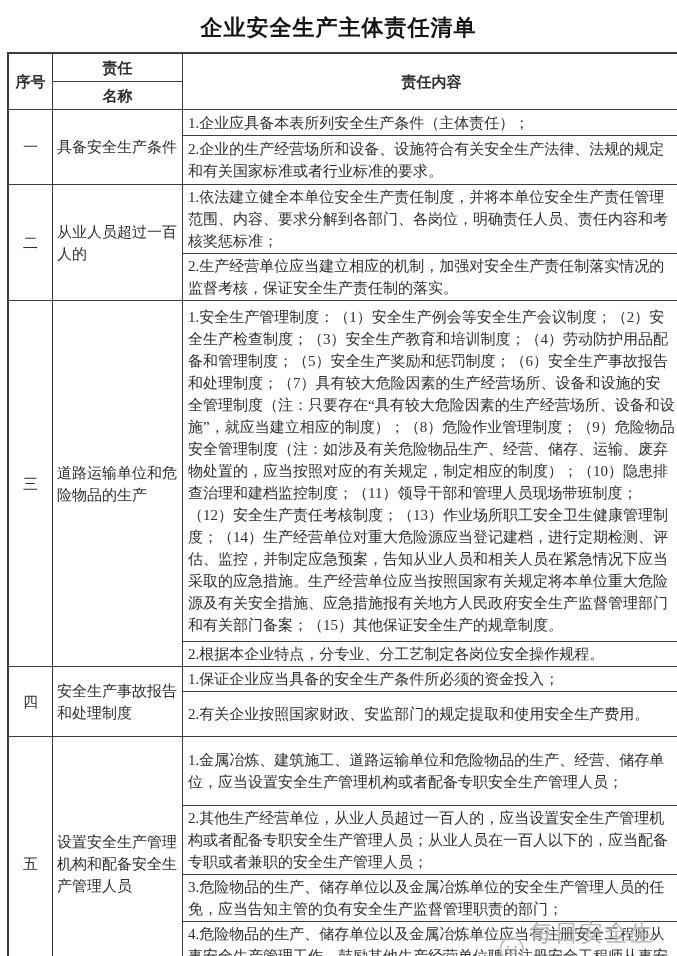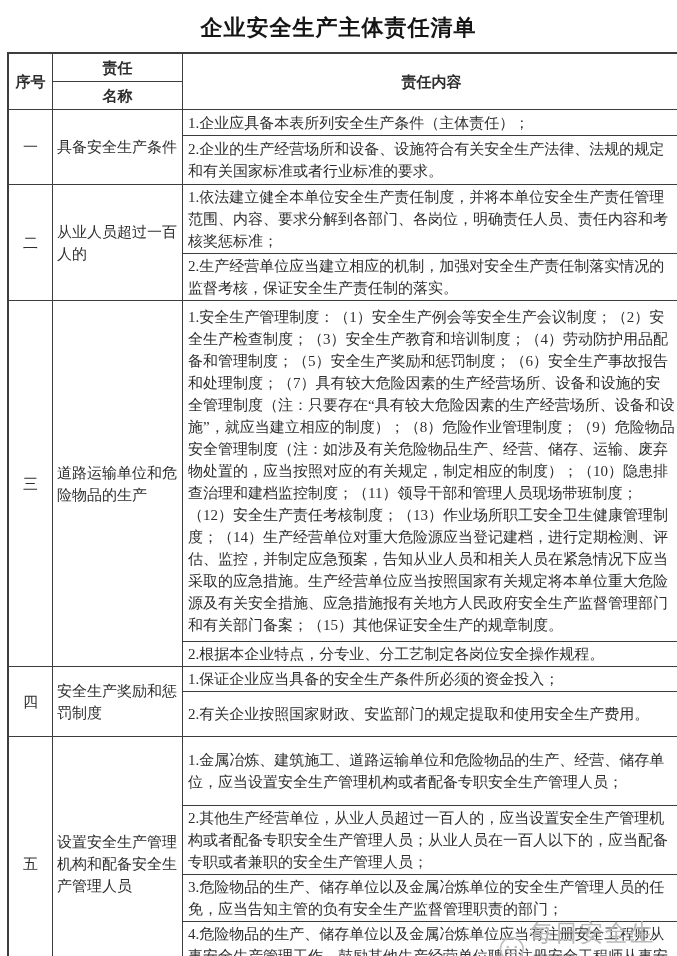--- a/index.html
+++ b/index.html
@@ -115,21 +115,21 @@
     <td class="seq" rowspan="2">三</td>
     <td class="name" rowspan="2">道路运输单位和危险物品的生产</td>
     <td class="content" style="height:338px;">1.安全生产管理制度：（1）安全生产例会等安全生产会议制度；（2）安全生产检查制度；（3）安全生产教育和培训制度；（4）劳动防护用品配备和管理制度；（5）安全生产奖励和惩罚制度；（6）安全生产事故报告和处理制度；（7）具有较大危险因素的生产经营场所、设备和设施的安全管理制度（注：只要存在“具有较大危险因素的生产经营场所、设备和设施”，就应当建立相应的制度）；（8）危险作业管理制度；（9）危险物品安全管理制度（注：如涉及有关危险物品生产、经营、储存、运输、废弃物处置的，应当按照对应的有关规定，制定相应的制度）；（10）隐患排查治理和建档监控制度；（11）领导干部和管理人员现场带班制度；（12）安全生产责任考核制度；（13）作业场所职工安全卫生健康管理制度；（14）生产经营单位对重大危险源应当登记建档，进行定期检测、评估、监控，并制定应急预案，告知从业人员和相关人员在紧急情况下应当采取的应急措施。生产经营单位应当按照国家有关规定将本单位重大危险源及有关安全措施、应急措施报有关地方人民政府安全生产监督管理部门和有关部门备案；（15）其他保证安全生产的规章制度。</td>
   </tr>
   <tr>
     <td class="content" style="height:21px;">2.根据本企业特点，分专业、分工艺制定各岗位安全操作规程。</td>
   </tr>
 
   <tr>
     <td class="seq" rowspan="2">四</td>
-    <td class="name" rowspan="2">安全生产奖励和惩罚制度</td>
+    <td class="name" rowspan="2">安全生产事故报告和处理制度</td>
     <td class="content" style="height:21px;">1.保证企业应当具备的安全生产条件所必须的资金投入；</td>
   </tr>
   <tr>
     <td class="content" style="height:42px;">2.有关企业按照国家财政、安监部门的规定提取和使用安全生产费用。</td>
   </tr>
 
   <tr>
     <td class="seq" rowspan="4">五</td>
     <td class="name" rowspan="4">设置安全生产管理机构和配备安全生产管理人员</td>
     <td class="content" style="height:66px;">1.金属冶炼、建筑施工、道路运输单位和危险物品的生产、经营、储存单位，应当设置安全生产管理机构或者配备专职安全生产管理人员；</td>

